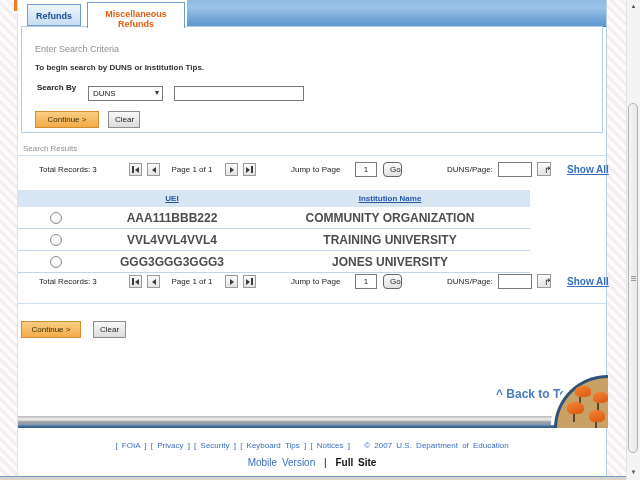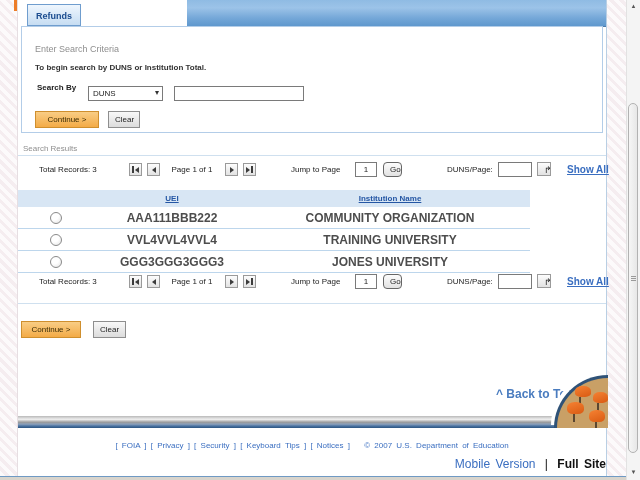--- a/index.html
+++ b/index.html
@@ -88,21 +88,21 @@
   .ch1{left:18px;top:8px;width:16px;height:11px;}
   .ch2{left:36px;top:14px;width:15px;height:11px;}
   .ch3{left:10px;top:24px;width:17px;height:12px;}
   .ch4{left:32px;top:32px;width:16px;height:12px;}
   .leg{position:absolute;width:2px;height:8px;background:#5a4630;}
   .lg1{left:22px;top:19px;} .lg2{left:40px;top:25px;} .lg3{left:16px;top:36px;} .lg4{left:38px;top:43px;}
   
   .footer1{position:absolute;left:0;top:441px;width:588px;text-align:center;font-size:8px;word-spacing:2px;}
   .footer1 .link{text-decoration:none;}
   .f-copy{color:#3a6ec0;margin-left:10px;}
-  .footer2{position:absolute;left:0;top:457px;width:588px;text-align:right;font-size:12px;word-spacing:2px;}
+  .footer2{position:absolute;left:0;top:457px;width:588px;text-align:center;font-size:10px;word-spacing:2px;}
   .f-mobile{color:#3a6ec0;text-decoration:none;cursor:pointer;}
   .f-sep{color:#111;margin:0 4px;}
   .f-full{color:#111;font-weight:bold;}
   .bottom-strip{position:absolute;left:0;top:476px;width:640px;height:4px;background:#d8d4cc;border-top:1px solid #6f9ac4;z-index:6;}
   
   .scrollbar{position:absolute;right:0;top:0;width:13px;height:480px;background:#f4f4f4;border-left:1px solid #e2e2e2;z-index:7;}
   .sb-up{position:absolute;top:0;left:0;width:13px;height:12px;text-align:center;font-size:6px;color:#555;line-height:12px;cursor:pointer;}
   .sb-down{position:absolute;top:466px;left:0;width:13px;height:12px;text-align:center;font-size:6px;color:#555;line-height:12px;cursor:pointer;}
   .sb-thumb{position:absolute;left:1px;top:103px;width:10px;height:350px;box-sizing:border-box;
     border:1px solid #b2b2b2;border-radius:5px;background:linear-gradient(90deg,#f6f6f6,#e7e7e7);cursor:grab;}
@@ -112,25 +112,26 @@
 </head>
 <body>
 
 <div class="orange-sliver"></div>
 
 <div class="page">
 
   <div class="tabbar">
     <div class="bluebar"></div>
     <div class="tab tab-inactive">Refunds</div>
+    <div class="tab tab-active">Miscellaneous Refunds</div>
   </div>
 
   <div class="critbox">
     <div class="crit-head">Enter Search Criteria</div>
-    <div class="crit-instr">To begin search by DUNS or Institution Total.</div>
+    <div class="crit-instr">To begin search by DUNS or Institution Tips.</div>
     <span class="blbl searchby-label" style="position:absolute;">Search By</span>
     <div class="selectbox">
       <span>DUNS</span>
       <span class="arrow">▾</span>
     </div>
     <input class="txt search-input" type="text" value="" style="">
     <button class="btn-orange crit-continue">Continue &gt;</button>
     <button class="btn-gray crit-clear">Clear</button>
   </div>
 

